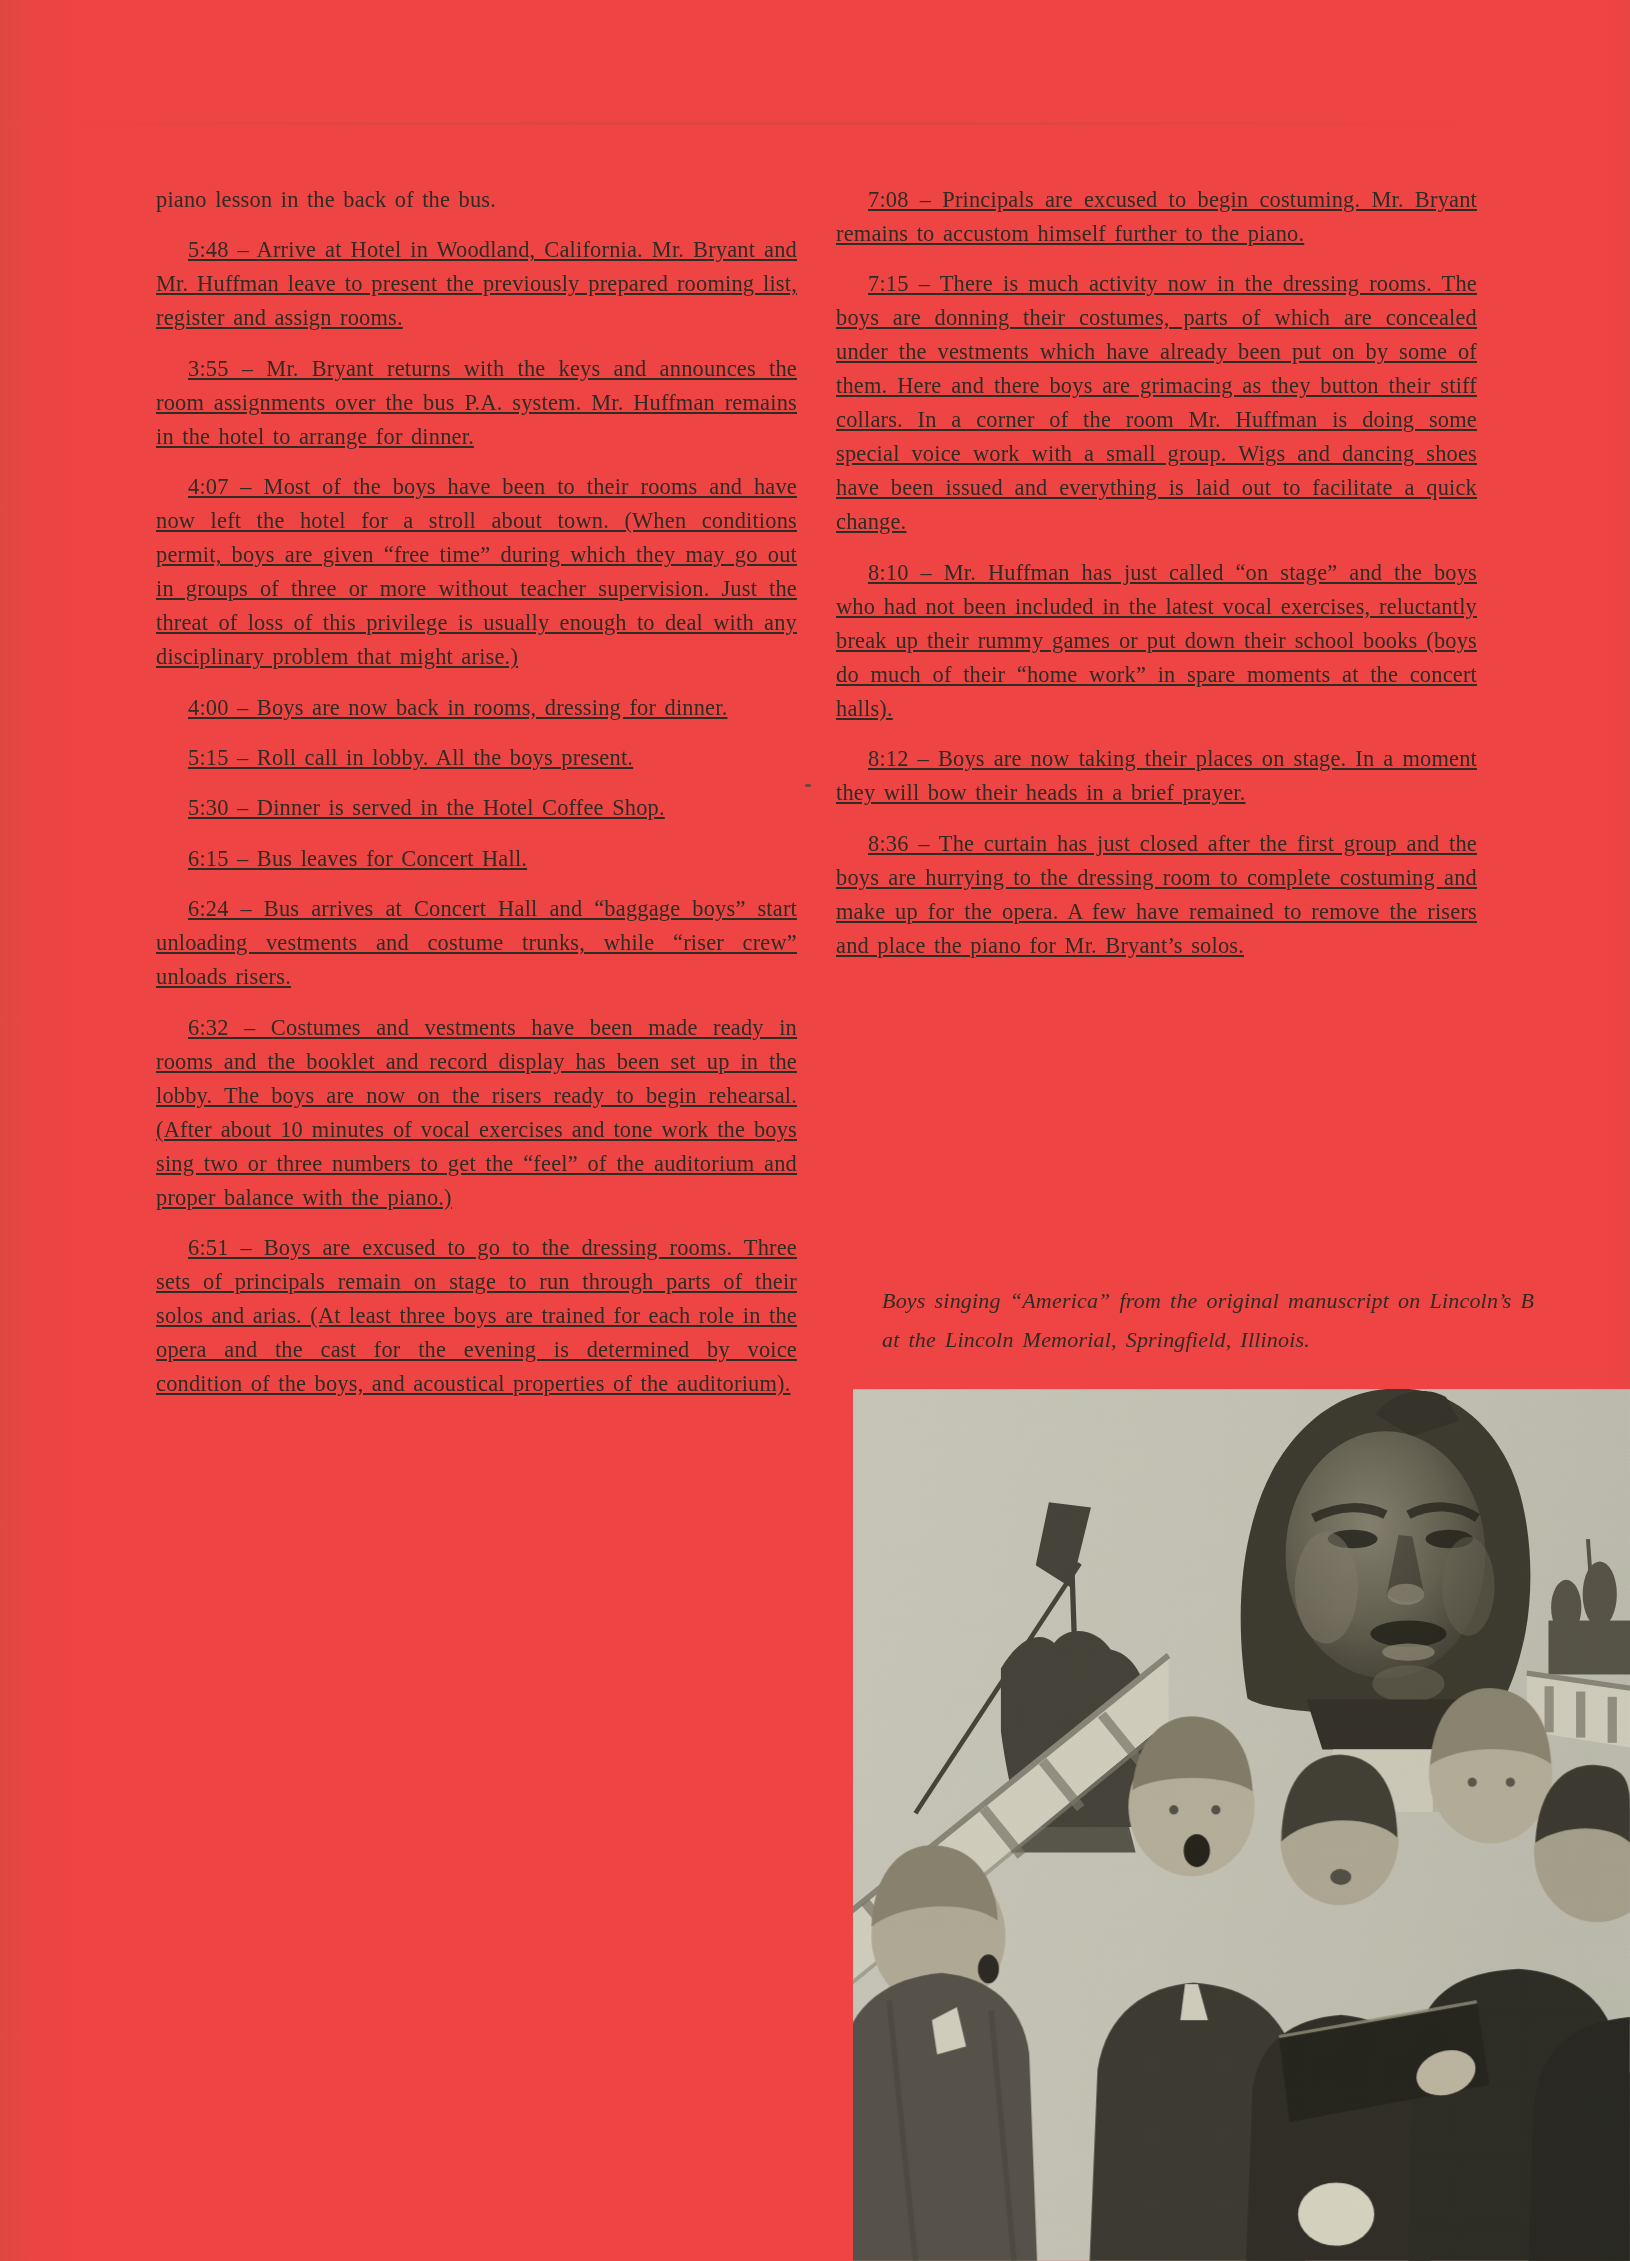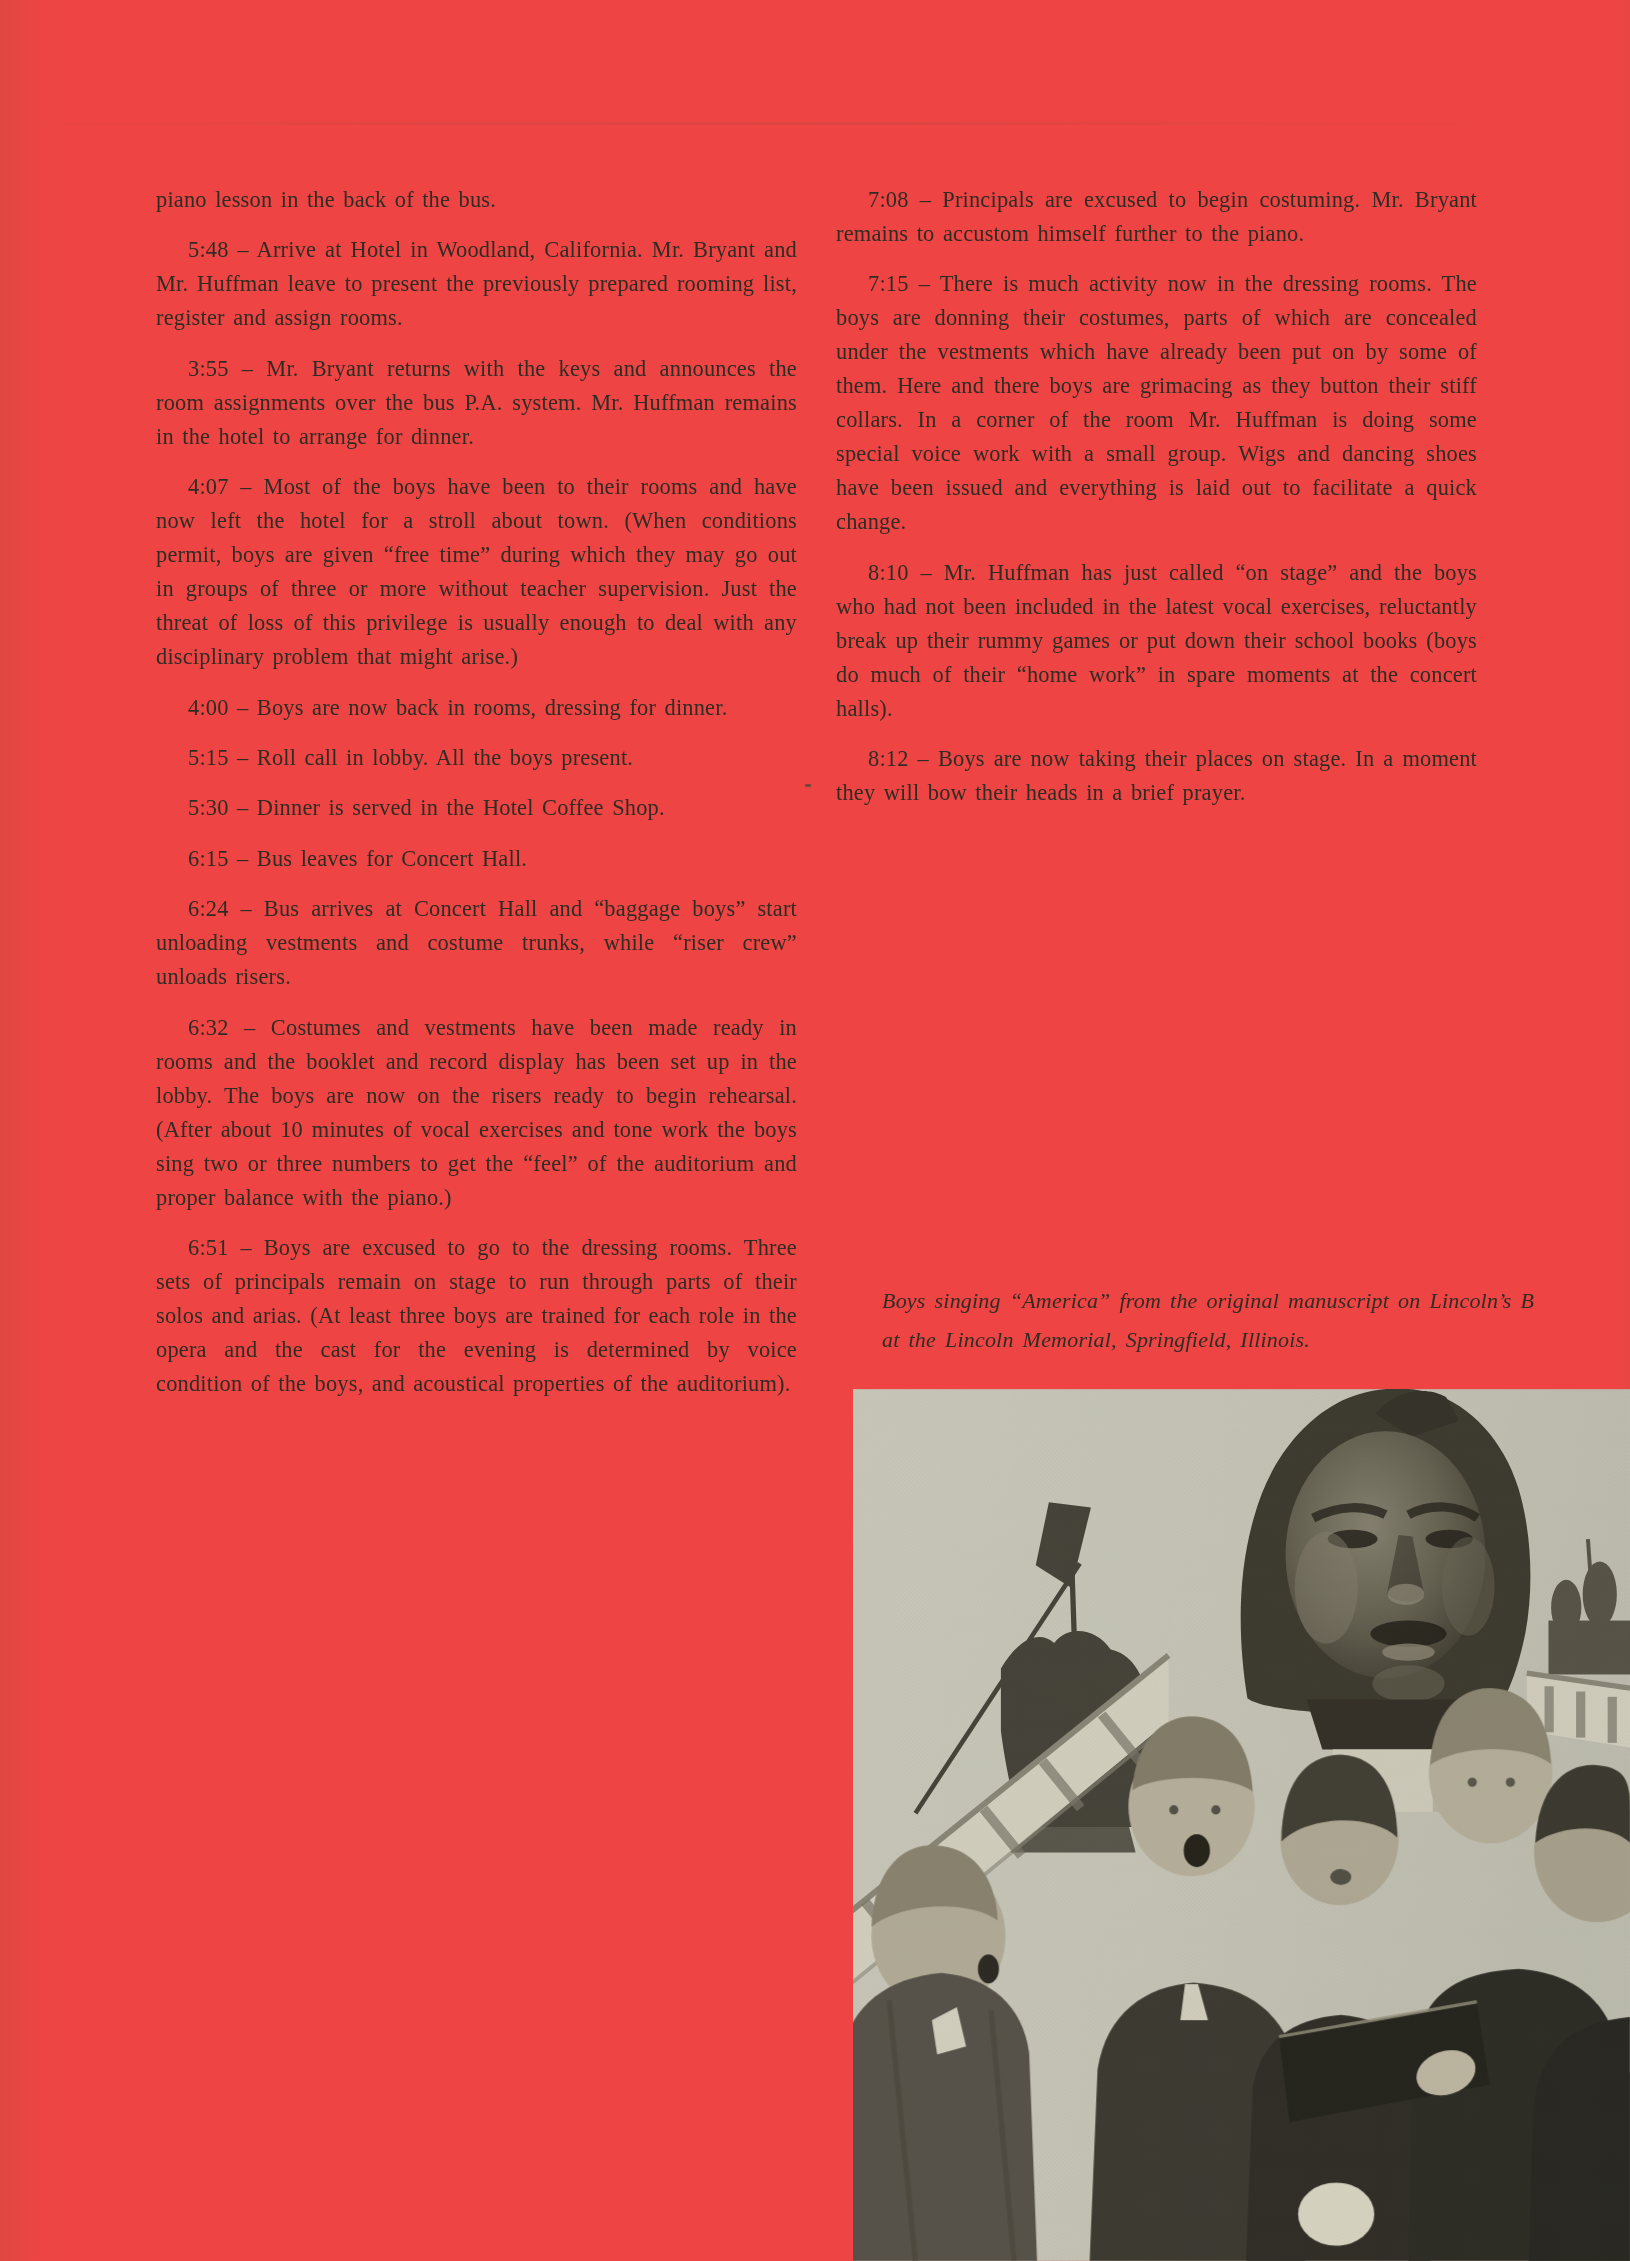--- a/index.html
+++ b/index.html
@@ -33,21 +33,21 @@
   }
   .col.left  { left: 156px;  width: 641px; }
   .col.right { left: 836px; width: 641px; }
   p.para {
     margin: 0 0 16.4px 0;
     font-size: 22.4px;
     line-height: 34px;
     word-spacing: 2.6px;
     letter-spacing: 0.2px;
   }
-  p.para.indent { text-indent: 32px; }
+  p.para.indent { text-indent: 32px; text-decoration: underline; }
   .caption {
     position: absolute; left: 882px; top: 1281px; width: 794px;
     font-style: italic; font-size: 22px; line-height: 39px;
     word-spacing: 3.3px; letter-spacing: 0.2px;
   }
   .cap-line { white-space: nowrap; overflow: hidden; }
   .photo {
     position: absolute; left: 853px; top: 1389px; width: 777px; height: 872px;
     overflow: hidden;
   }
@@ -74,20 +74,21 @@
     <p class="para indent">6:24 – Bus arrives at Concert Hall and “baggage boys” start unloading vestments and costume trunks, while “riser crew” unloads risers.</p>
     <p class="para indent">6:32 – Costumes and vestments have been made ready in rooms and the booklet and record display has been set up in the lobby. The boys are now on the risers ready to begin rehearsal. (After about 10 minutes of vocal exercises and tone work the boys sing two or three numbers to get the “feel” of the auditorium and proper balance with the piano.)</p>
     <p class="para indent">6:51 – Boys are excused to go to the dressing rooms. Three sets of principals remain on stage to run through parts of their solos and arias. (At least three boys are trained for each role in the opera and the cast for the evening is determined by voice condition of the boys, and acoustical properties of the auditorium).</p>
   </div>
 
   <div class="col right">
     <p class="para indent">7:08 – Principals are excused to begin costuming. Mr. Bryant remains to accustom himself further to the piano.</p>
     <p class="para indent">7:15 – There is much activity now in the dressing rooms. The boys are donning their costumes, parts of which are concealed under the vestments which have already been put on by some of them. Here and there boys are grimacing as they button their stiff collars. In a corner of the room Mr. Huffman is doing some special voice work with a small group. Wigs and dancing shoes have been issued and everything is laid out to facilitate a quick change.</p>
     <p class="para indent">8:10 – Mr. Huffman has just called “on stage” and the boys who had not been included in the latest vocal exercises, reluctantly break up their rummy games or put down their school books (boys do much of their “home work” in spare moments at the concert halls).</p>
     <p class="para indent">8:12 – Boys are now taking their places on stage. In a moment they will bow their heads in a brief prayer.</p>
+    <p class="para indent">8:36 – The curtain has just closed after the first group and the boys are hurrying to the dressing room to complete costuming and make up for the opera. A few have remained to remove the risers and place the piano for Mr. Bryant’s solos.</p>
   </div>
 
   <div class="caption">
     <div class="cap-line">Boys singing “America” from the original manuscript on Lincoln’s B</div>
     <div class="cap-line">at the Lincoln Memorial, Springfield, Illinois.</div>
   </div>
 
   <div class="photo">
     <svg width="777" height="872" viewBox="0 0 1182 1326" xmlns="http://www.w3.org/2000/svg">
       <defs>

